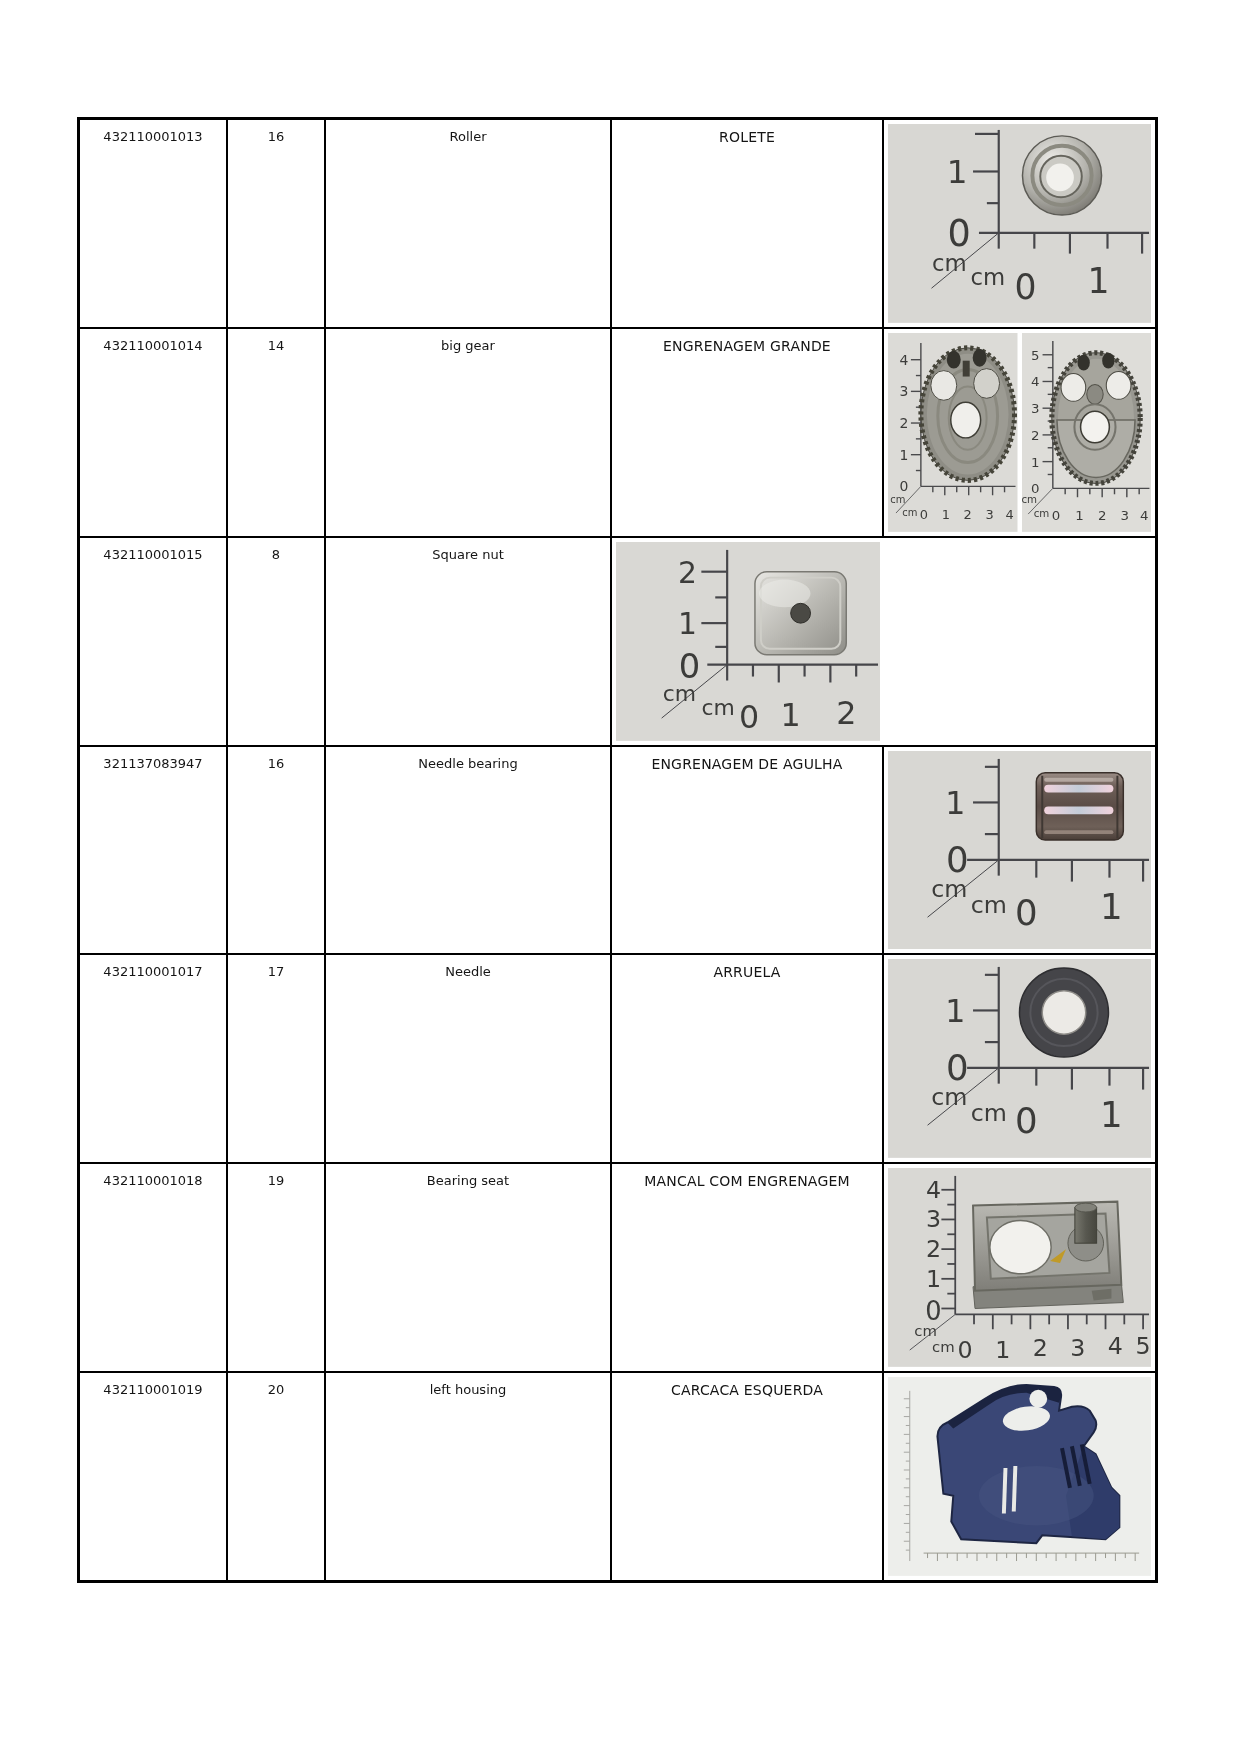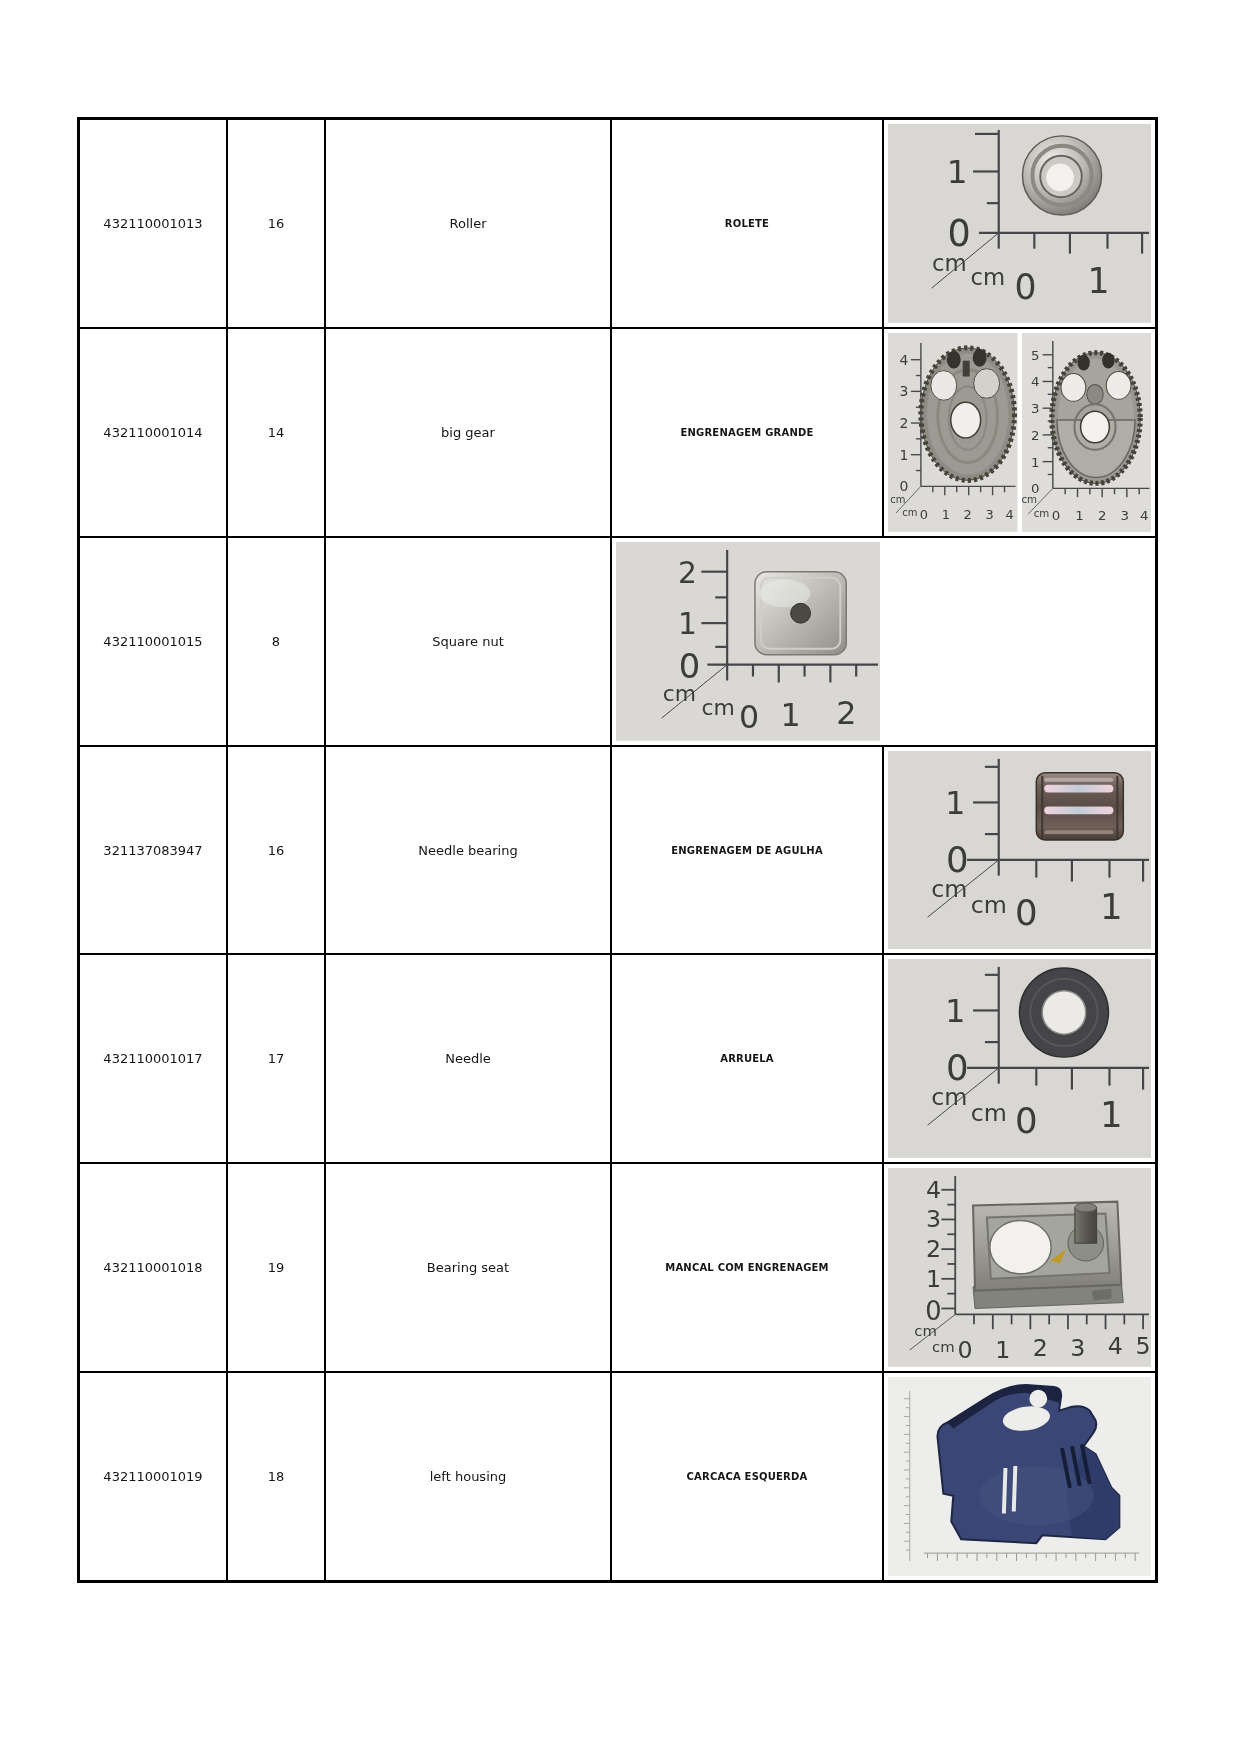--- a/index.html
+++ b/index.html
@@ -3,25 +3,25 @@
 <meta charset="utf-8">
 <style>
   html,body{margin:0;padding:0;}
   .page{position:relative;width:1241px;height:1755px;background:#ffffff;
         font-family:"DejaVu Sans",sans-serif;color:#151515;overflow:hidden;}
   .parts-table{position:absolute;left:77px;top:117px;width:1081px;height:1466px;
         border:3px solid #000;background:#fff;display:flex;flex-direction:column;box-sizing:border-box;}
   .tr{flex:1;display:grid;grid-template-columns:148px 98px 286px 272px 1fr;
       border-bottom:2px solid #000;min-height:0;}
   .tr:last-child{border-bottom:none;}
-  .td{border-right:2px solid #000;display:flex;align-items:center;justify-content:center;
+  .td{border-right:2px solid #000;display:flex;justify-content:center;
       text-align:center;padding:9px 8px;min-width:0;min-height:0;box-sizing:border-box;background:#fff;}
   .td:last-child{border-right:none;}
   .c-num,.c-idx,.c-en{font-size:13px;}
-  .c-pt{font-size:10px;letter-spacing:.2px;font-weight:bold;}
+  .c-pt{font-size:14px;letter-spacing:.2px;}
   .photo-cell{padding:4px;gap:4px;align-items:stretch;}
   svg.photo{flex:1;width:100%;height:100%;display:block;min-width:0;}
 </style>
 </head>
 <body>
 
 <div class="page">
   <div class="parts-table">
 
     <div class="tr">
@@ -439,21 +439,21 @@
           </g>
         </svg>
       </div>
     </div>
 
     <div class="tr">
       <div class="td c-num">
           <span>432110001019</span>
         </div>
       <div class="td c-idx">
-          <span>18</span>
+          <span>20</span>
         </div>
       <div class="td c-en">
           <span>left housing</span>
         </div>
       <div class="td c-pt">
           <span>CARCACA ESQUERDA</span>
         </div>
       <div class="td photo-cell">
         <svg class="photo" viewBox="0 0 266 201" preserveAspectRatio="none">
           <rect x="0" y="0" width="266" height="201" fill="#edeeeb"></rect>

